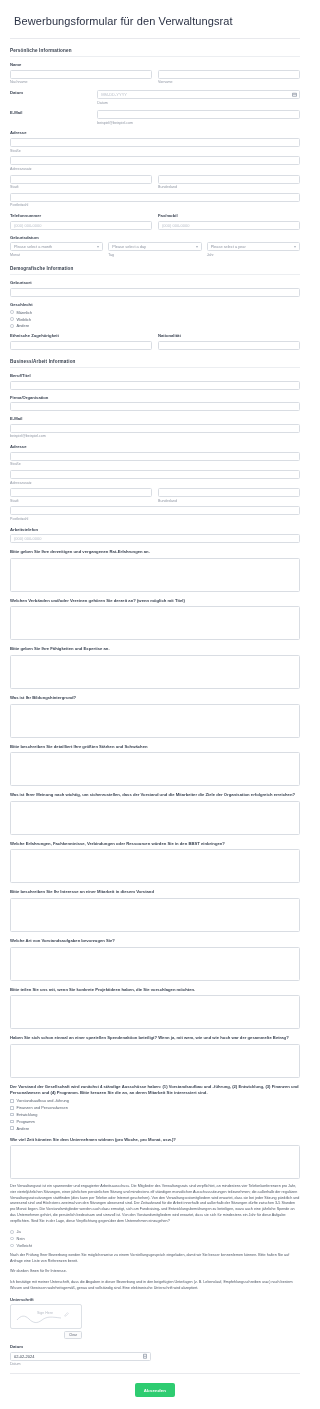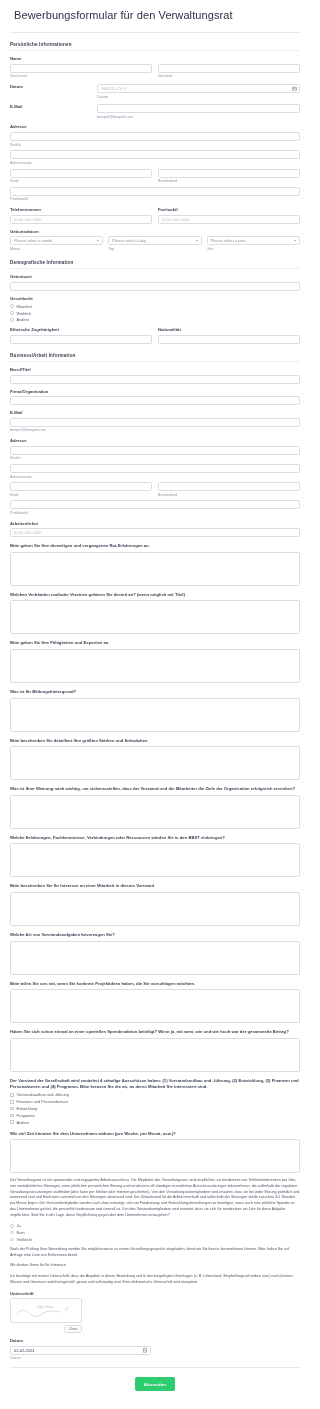--- a/index.html
+++ b/index.html
@@ -10,21 +10,21 @@
     font-family: "Liberation Sans", sans-serif;
     color: #2c3345;
     -webkit-font-smoothing: antialiased;
   }
   .form-card {
     width: 310px;
     background: #fff;
     padding: 0;
   }
   .form-header {
-    padding: 8px 14px 10px 14px;
+    padding: 14px 14px 10px 14px;
   }
   .form-title {
     font-size: 11px;
     font-weight: 400;
     color: #2b3245;
     letter-spacing: .1px;
     line-height: 1.3;
     margin: 0;
   }
   .hr {

